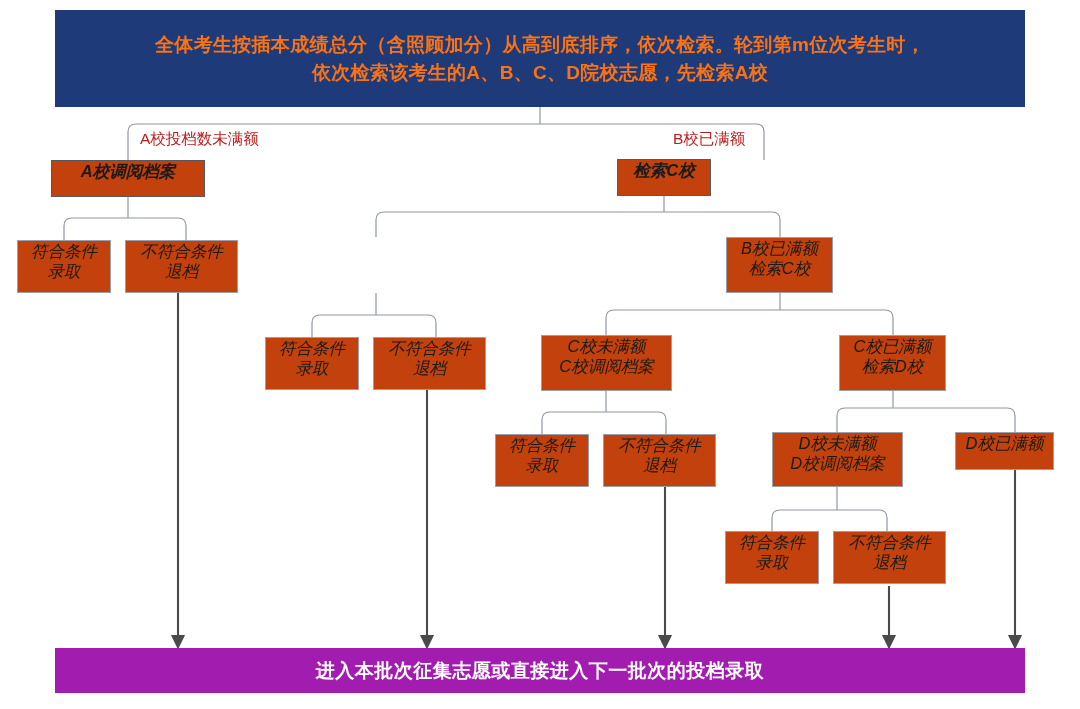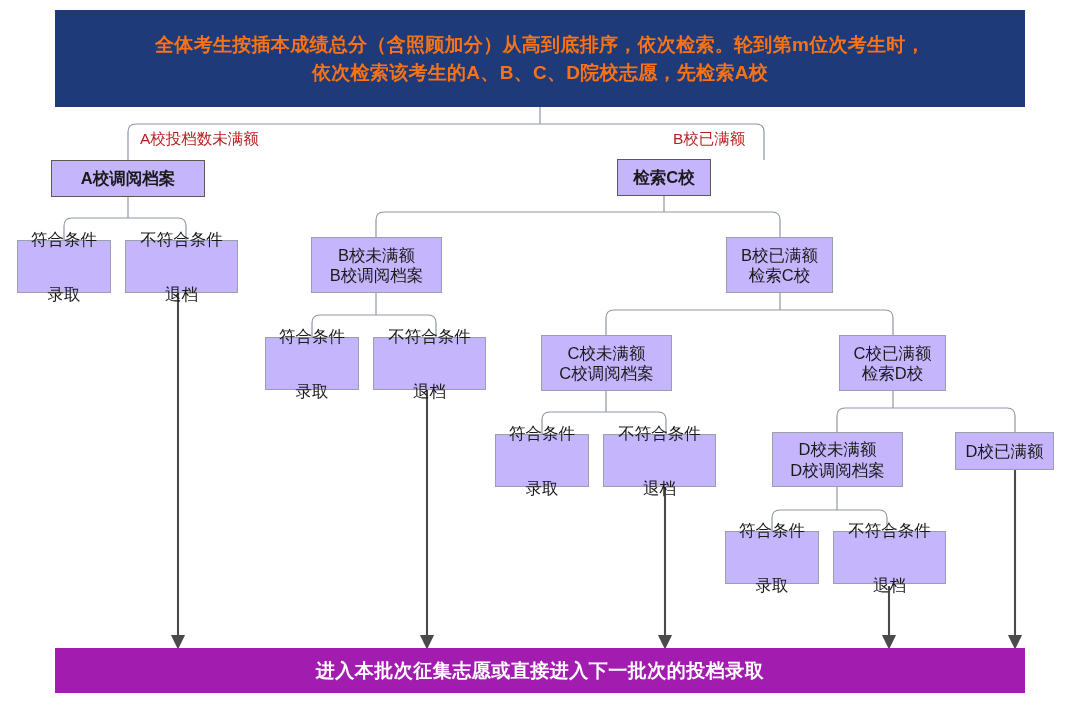--- a/index.html
+++ b/index.html
@@ -21,29 +21,30 @@
     position: absolute;
     left: 0;
     top: 0;
     width: 1080px;
     height: 709px;
     pointer-events: none;
   }
   .node {
     position: absolute;
     box-sizing: border-box;
-    background: #c4b5fd;
+    background: #c2410c;
     display: flex;
     flex-direction: column;
     align-items: center;
-    justify-content: center;
+    justify-content: flex-start;
     text-align: center;
     color: #1a1a1a;
     line-height: 1.22;
     white-space: pre;
+    font-style: italic;
   }
   .node .ln { display: block; }
 
   
   .banner-top {
     position: absolute;
     box-sizing: border-box;
     background: #1F3A78;
     color: #f97316;
     font-weight: bold;
@@ -81,21 +82,20 @@
   }
   .box-plain {
     border: 1px solid #9aa0ab;
     font-weight: normal;
     font-size: 16.5px;
   }
   .box-leaf {
     border: 1px solid #9aa0ab;
     font-weight: normal;
     font-size: 16.5px;
-    gap: 34px;
   }
   .edge-label {
     position: absolute;
     font-size: 15.5px;
     color: #b91c1c;
     white-space: pre;
     background: transparent;
   }
 </style>
 </head>
@@ -173,24 +173,20 @@
   <div class="node box-leaf" style="left:17px; top:240px; width:94px; height:53px;">
     <span class="ln">符合条件</span>
     <span class="ln">录取</span>
   </div>
 
   <div class="node box-leaf" style="left:125px; top:240px; width:113px; height:53px;">
     <span class="ln">不符合条件</span>
     <span class="ln">退档</span>
   </div>
 
-  <div class="node box-plain" style="left:311px; top:237px; width:131px; height:56px;">
-    <span class="ln">B校未满额</span>
-    <span class="ln">B校调阅档案</span>
-  </div>
 
   <div class="node box-plain" style="left:726px; top:237px; width:107px; height:56px;">
     <span class="ln">B校已满额</span>
     <span class="ln">检索C校</span>
   </div>
 
   <div class="node box-leaf" style="left:265px; top:337px; width:94px; height:53px;">
     <span class="ln">符合条件</span>
     <span class="ln">录取</span>
   </div>

